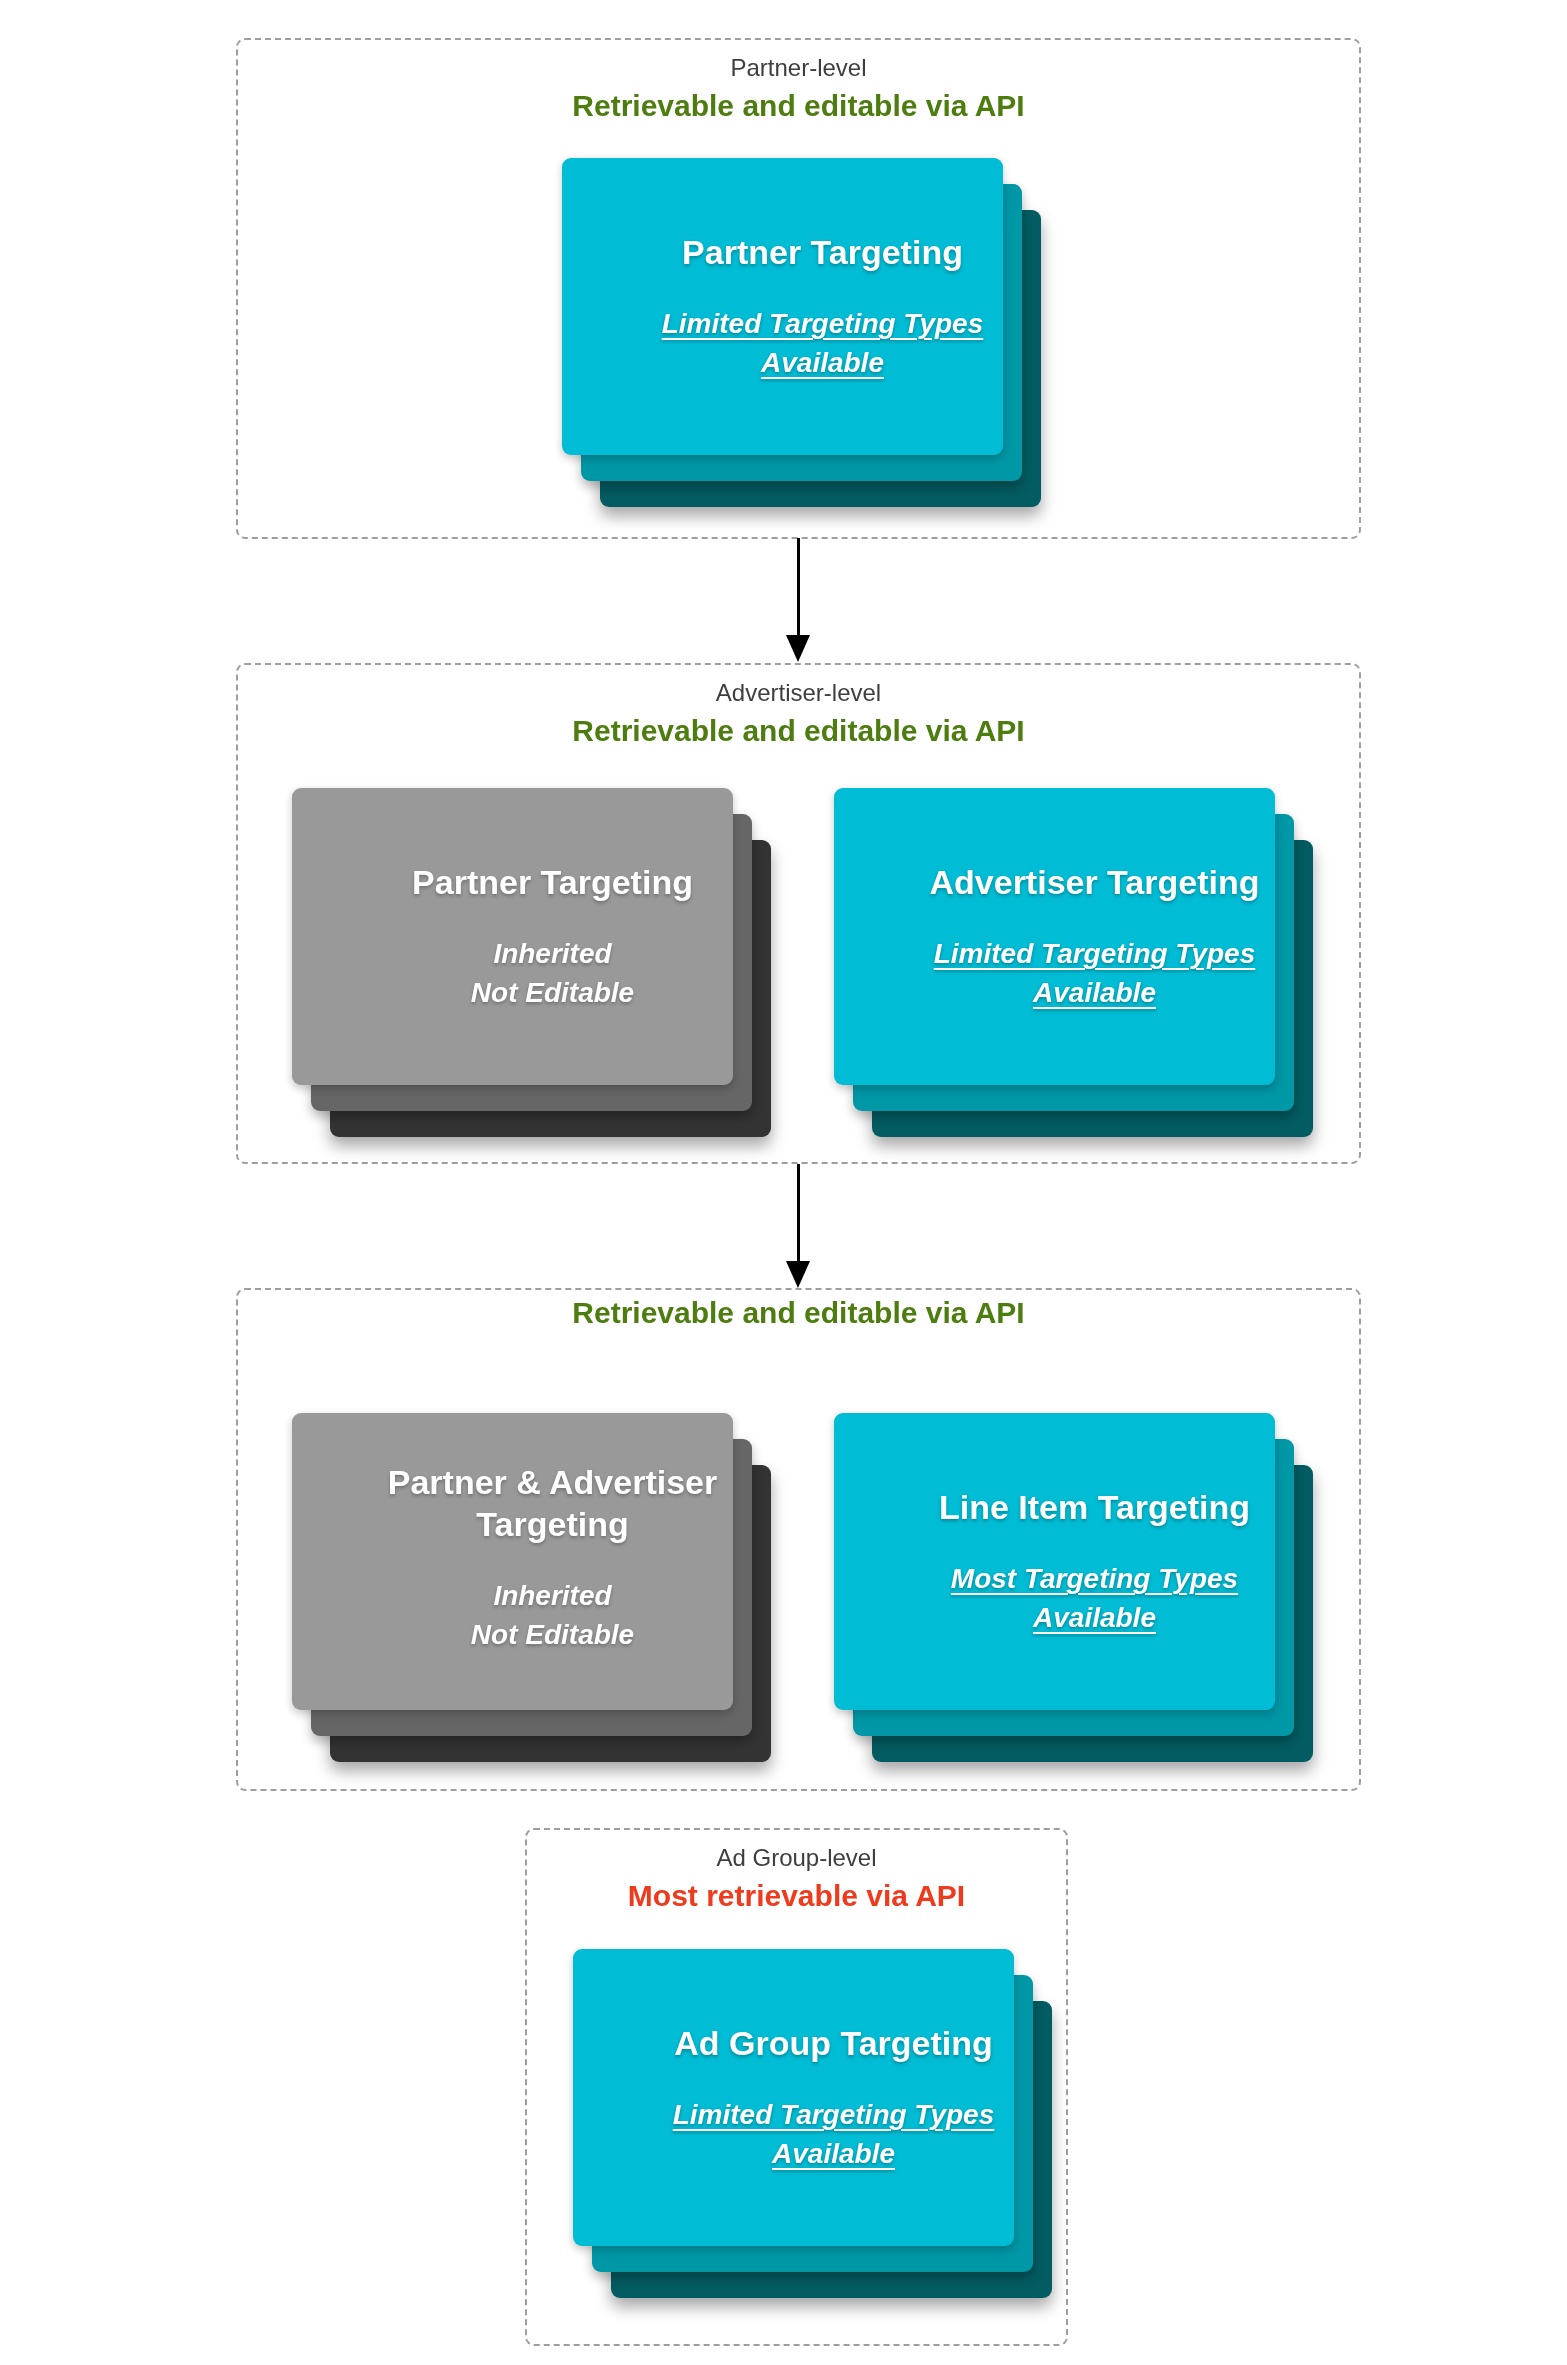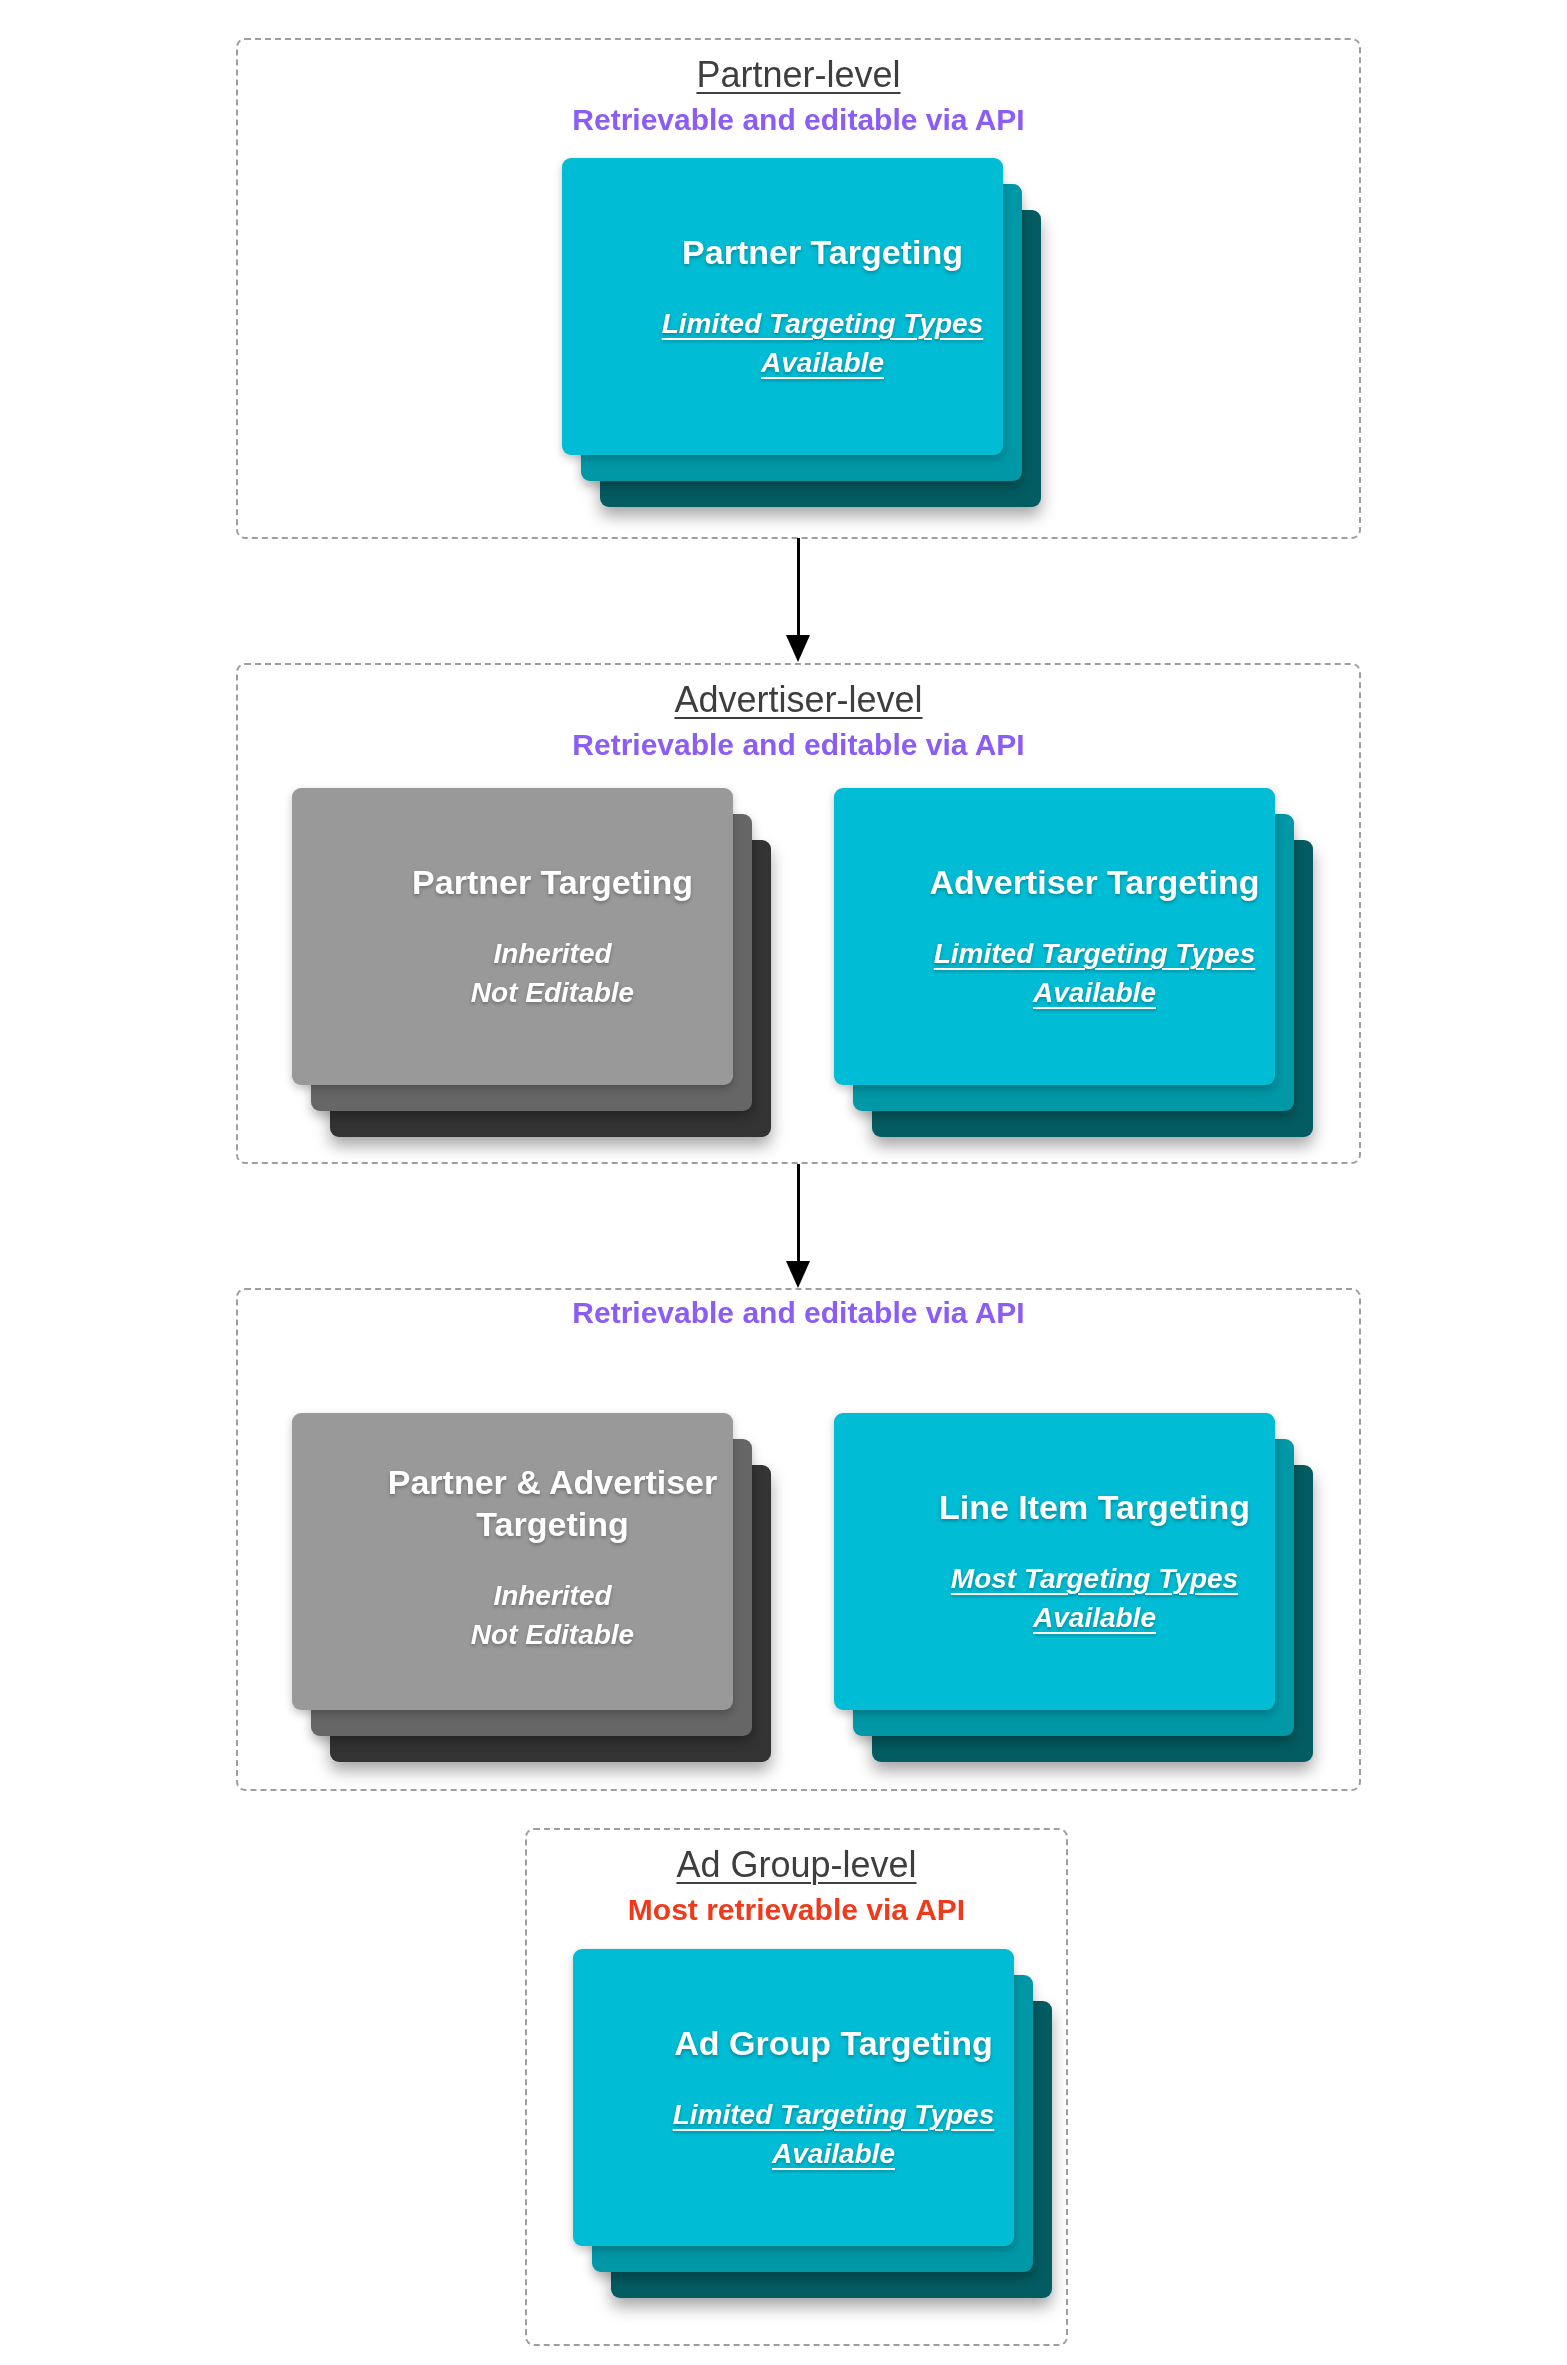--- a/index.html
+++ b/index.html
@@ -19,31 +19,30 @@
     box-sizing:border-box;
     text-align:center;
   }
   #sec-partner    { left:236px; top:38px;   width:1125px; height:501px; }
   #sec-advertiser { left:236px; top:663px;  width:1125px; height:501px; }
   #sec-lineitem   { left:236px; top:1288px; width:1125px; height:503px; }
   #sec-adgroup    { left:525px; top:1828px; width:543px;  height:518px; }
 
   .section-title {
     margin-top:14.3px;
-    font-size:36px;
+    font-size:24px;
     color:#3e3e3e;
-    text-decoration:underline;
     text-underline-offset:5.4px;
     text-decoration-thickness:1.8px;
   }
   .section-subtitle {
     margin-top:6.3px;
     font-size:30px;
     font-weight:bold;
-    color:#8b5cf6;
+    color:#4d7c0f;
   }
   .section-subtitle.red { color:#f03a1c; }
 
   
   .stack { position:absolute; width:441px; height:297px; }
   .layer {
     position:absolute; width:441px; height:297px;
     border-radius:9px;
   }
   .layer.l3 { left:38px; top:52px; box-shadow:0 9px 16px rgba(0,0,0,0.35); }

